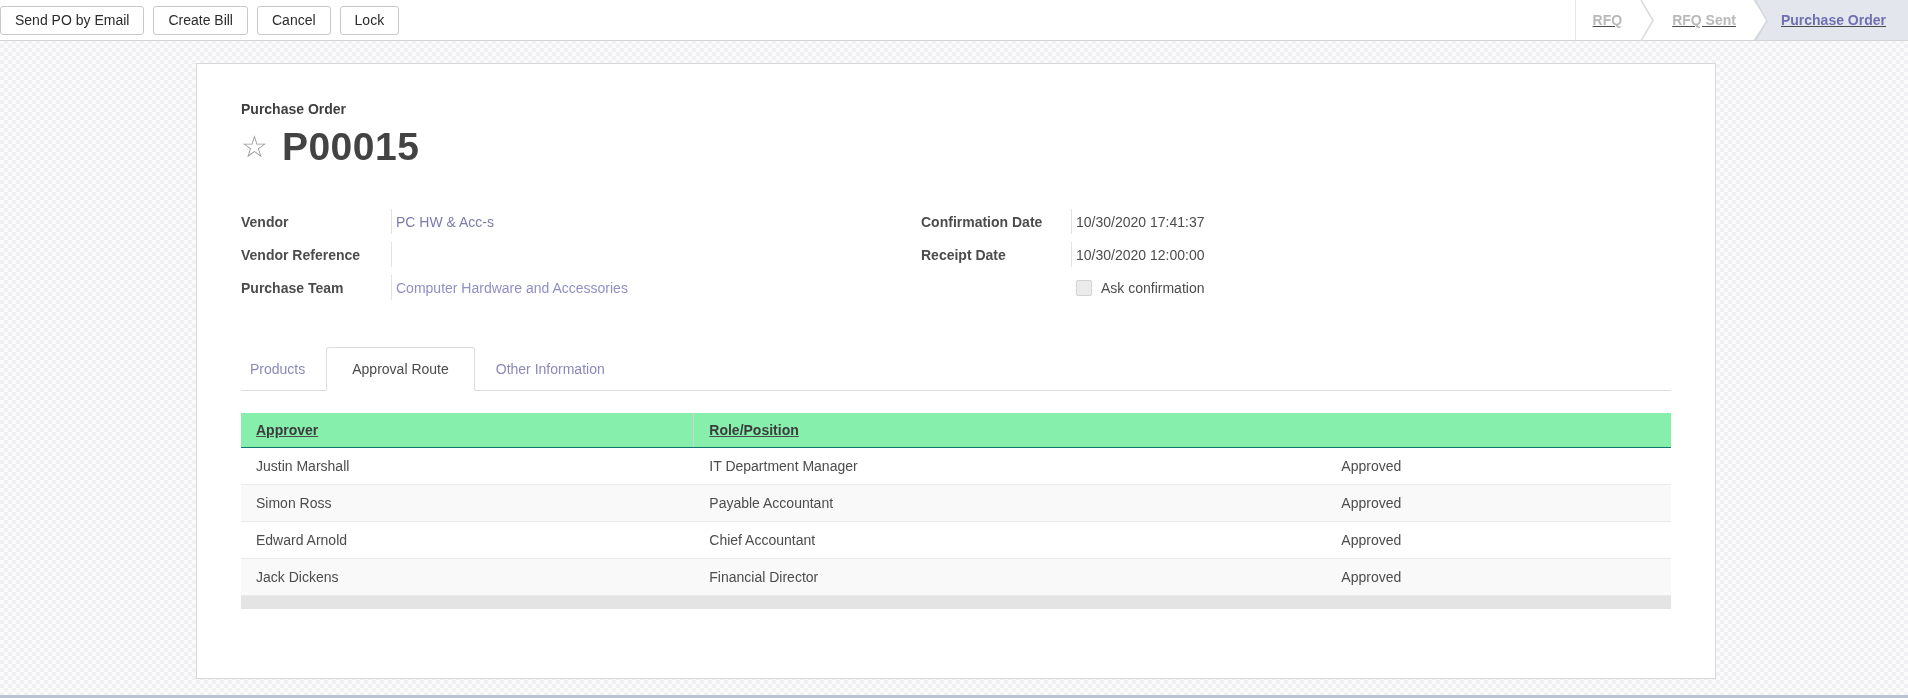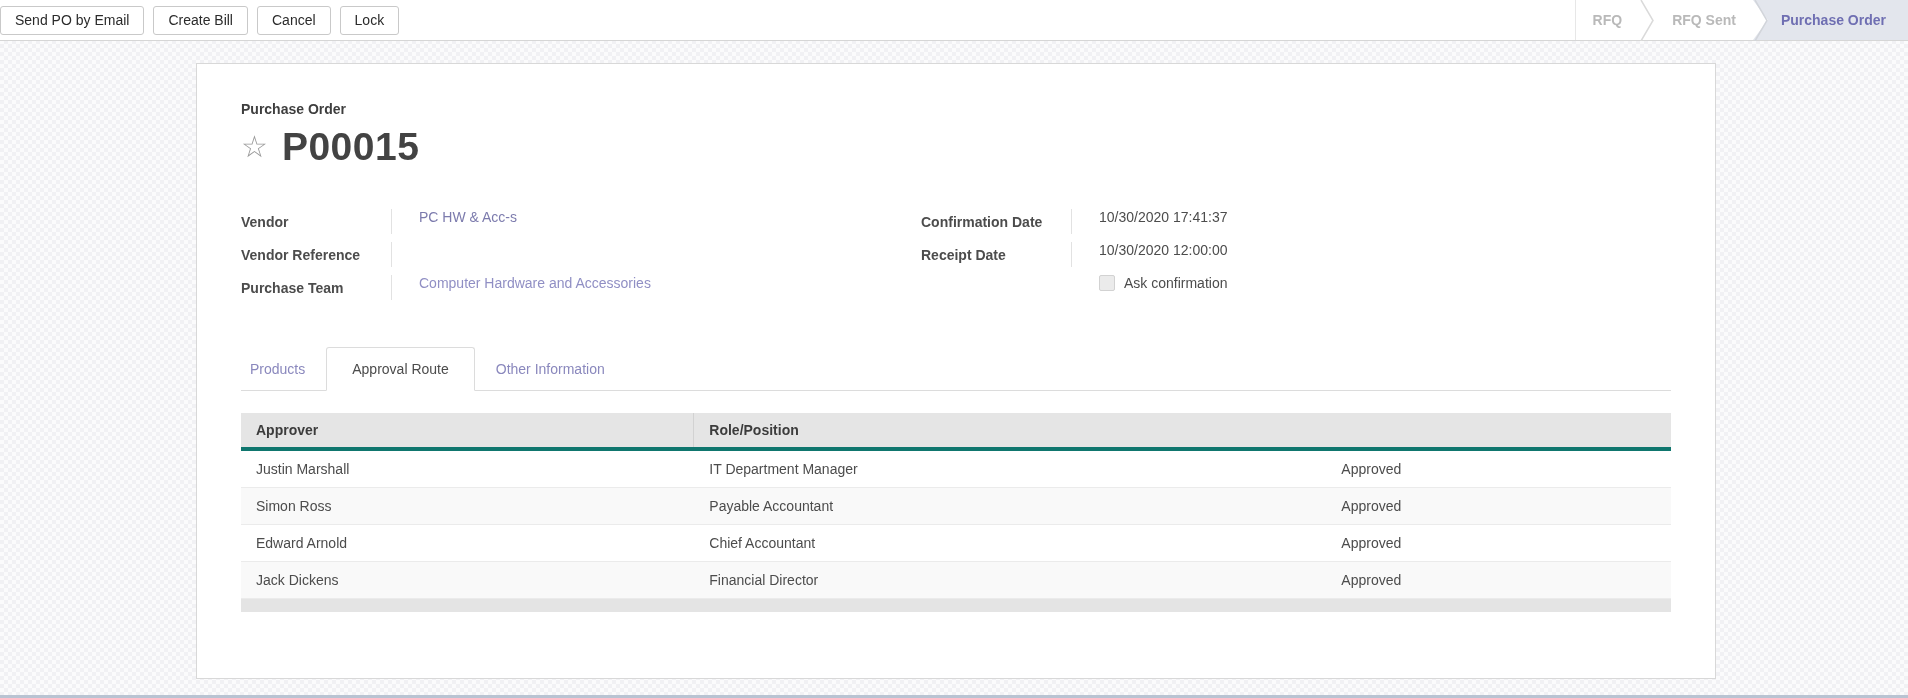--- a/index.html
+++ b/index.html
@@ -22,20 +22,21 @@
     position: relative; z-index: 5;
   }
   .btn {
     display: inline-block; margin-right: 9px; padding: 5px 14px 6px;
     background: #fff; border: 1px solid #c9c9c9; border-radius: 3px;
     font-size: 14px; color: #2b2b2b; cursor: pointer; white-space: nowrap;
   }
   .statusbar {
     margin-left: auto; height: 100%; display: flex; align-items: stretch;
     border-left: 1px solid #e7e7e7;
+    text-decoration: underline;
   }
   .step {
     display: flex; align-items: center; padding: 0 17px;
     font-size: 14px; font-weight: bold; color: #b9b9b9; cursor: pointer;
     white-space: nowrap;
   }
   .step-sep { position: relative; z-index: 2; display: block; }
   .step.active {
     color: #6f6fb2; background: #e3e6ed;
     margin-left: -16px; padding: 0 22px 0 28px; position: relative; z-index: 1;
@@ -54,22 +55,22 @@
   .doc-name { font-size: 39px; font-weight: bold; color: #434343; margin-left: 14px; letter-spacing: 0.5px; }
 
   
   .groups { display: flex; margin-top: 36px; }
   .group { display: flex; flex-direction: column; }
   .group.left  { flex: 0 0 680px; }
   .group.right { flex: 1; }
   .frow { display: flex; align-items: center; min-height: 33px; }
   .flabel { flex: 0 0 150px; font-size: 14px; font-weight: bold; color: #4c4c4c; }
   .fvalue {
-    flex: 1; border-left: 1px solid #e2e2e2; padding-left: 27px;
-    font-size: 14px; color: #4c4c4c; min-height: 25px; display: flex; 
+    flex: 1; border-left: 1px solid #e2e2e2; padding-left: 4px;
+    font-size: 14px; color: #4c4c4c; min-height: 25px; display: flex; align-items: center;
   }
   .fvalue.no-sep { border-left-color: transparent; }
   .link { color: #7c7bad; text-decoration: none; cursor: pointer; }
   .link.muted { color: #908fc4; }
   .checkbox {
     width: 16px; height: 16px; background: #ebebeb; border: 1px solid #d2d2d2;
     border-radius: 2px; display: inline-block; cursor: pointer; flex: 0 0 16px;
   }
   .cb-label { margin-left: 9px; font-size: 14px; color: #4c4c4c; }
 
@@ -81,21 +82,21 @@
   }
   .tab.first { padding-left: 9px; }
   .tab.active {
     color: #4c4c4c; background: #fff;
     border: 1px solid #dcdcdc; border-bottom: 1px solid #fff;
     border-radius: 3px 3px 0 0; margin-bottom: -1px; padding: 0 25px;
   }
 
   
   .table { margin-top: 22px; width: 100%; font-size: 14px; }
-  .thead { display: flex; background: #e5e5e5; border-bottom: 4px solid #0f766e; }
+  .thead { display: flex; background: #86efac; border-bottom: 1px solid #0f766e; text-decoration: underline; }
   .th {
     font-weight: bold; color: #3c3c3c; padding: 9px 6px 9px 15px;
     border-right: 1px solid #d2d2d2;
   }
   .th:last-child { border-right: none; }
   .c1 { flex: 0 0 31.7%; } .c2 { flex: 0 0 44.2%; } .c3 { flex: 1; }
   .trow { display: flex; border-bottom: 1px solid #ebebeb; cursor: pointer; }
   .trow:nth-child(odd) { background: #f9f9f9; }
   .td { padding: 10px 6px 10px 15px; color: #4c4c4c; white-space: nowrap; overflow: hidden; }
   .hscroll { height: 13px; background: #e4e4e4; cursor: pointer; }

